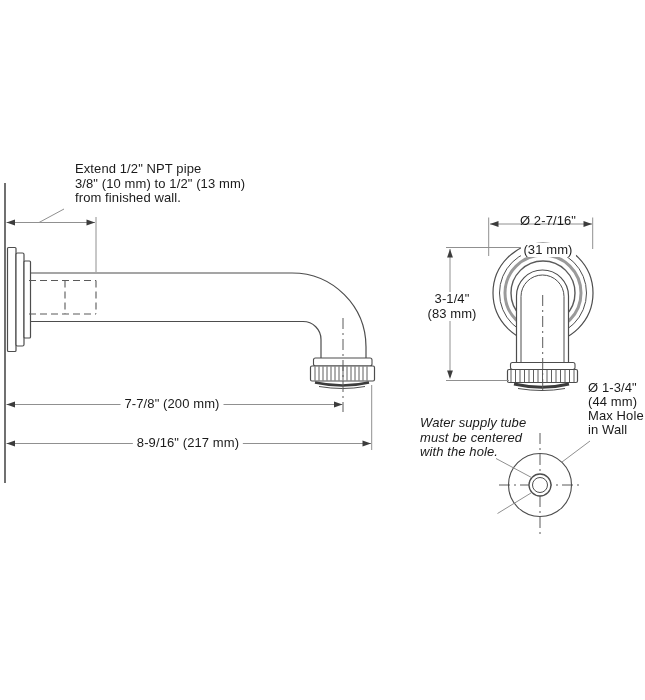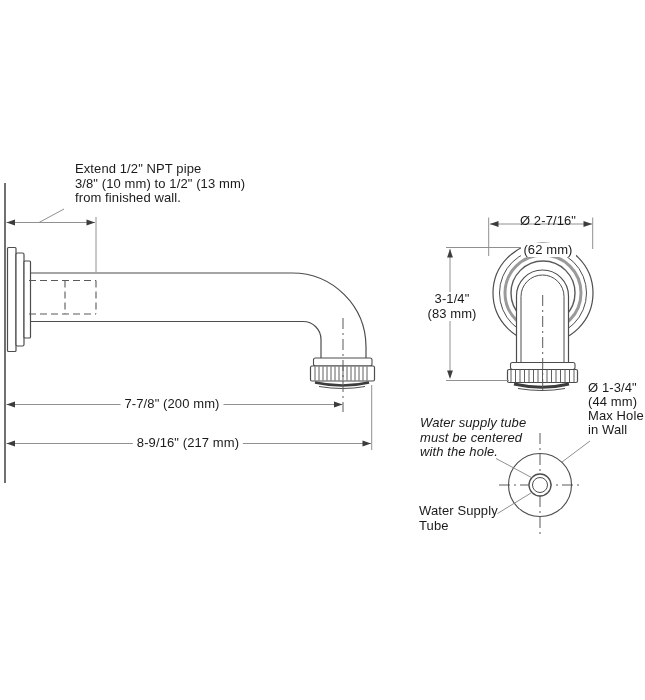--- a/index.html
+++ b/index.html
@@ -135,31 +135,29 @@
   <div class="lbl" style="left:75px;top:162px;">Extend 1/2" NPT pipe
 3/8" (10 mm) to 1/2" (13 mm)
 from finished wall.</div>
 
   <div class="lbl dim-inline" style="left:172px;top:397px;">7-7/8" (200 mm)</div>
 
   <div class="lbl dim-inline" style="left:188px;top:436px;">8-9/16" (217 mm)</div>
 
   <div class="lbl dim-center" style="left:548px;top:199px;">
     <span>Ø 2-7/16"</span><br>
-    <span class="masked">(62 mm)</span>
+    <span class="masked">(31 mm)</span>
   </div>
 
   <div class="lbl dim-block" style="left:452px;top:292px;">3-1/4"
 (83 mm)</div>
 
   <div class="lbl italic" style="left:420px;top:416px;">Water supply tube
 must be centered
 with the hole.</div>
 
-  <div class="lbl" style="left:419px;top:504px;">Water Supply
-Tube</div>
 
   <div class="lbl" style="left:588px;top:381px;line-height:14px;">Ø 1-3/4"
 (44 mm)
 Max Hole
 in Wall</div>
 
 </div>
 
 </body></html>

